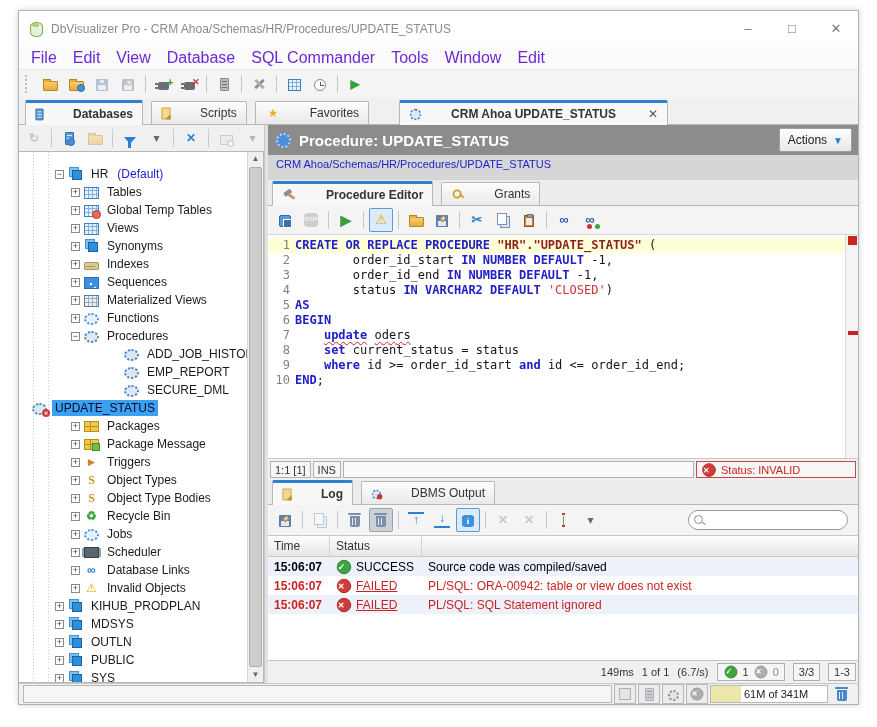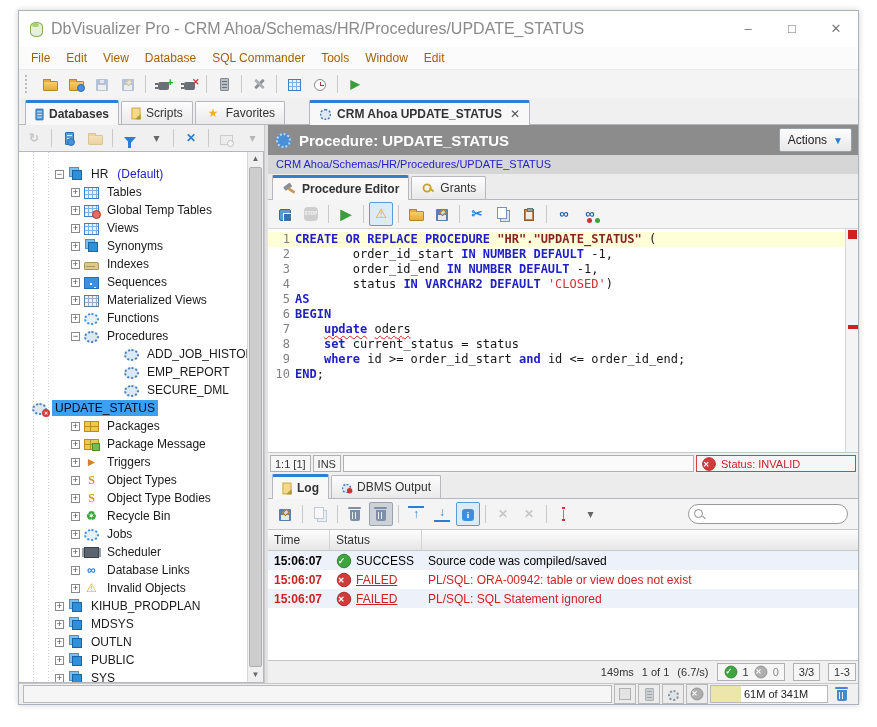--- a/index.html
+++ b/index.html
@@ -4,25 +4,25 @@
 <style>
   html,body{margin:0;padding:0;background:#ffffff;font-family:"Liberation Sans",sans-serif;}
   .wrap{position:relative;width:877px;height:727px;background:#fff;overflow:hidden;}
   .window{position:absolute;left:18px;top:10px;width:841px;height:695px;background:#f0f0f0;
           border:1px solid #a9b4bf;box-shadow:0 0 6px rgba(0,0,0,.18);display:flex;flex-direction:column;box-sizing:border-box;}
   
   .titlebar{height:36px;background:#ffffff;display:flex;align-items:center;flex:0 0 auto;}
   .app-logo{width:16px;height:16px;margin:0 7px 0 9px;position:relative;flex:0 0 16px;}
   .app-logo::before{content:"";position:absolute;left:2px;top:1px;width:11px;height:13px;background:#e7f0d8;border:1px solid #7fae4f;border-radius:50% 50% 50% 50%/30% 30% 30% 30%;}
   .app-logo::after{content:"";position:absolute;left:4px;top:2px;width:7px;height:4px;background:#a9cf6e;border-radius:50%;}
-  .titletext{font-size:16px;color:#8a8a8a;flex:1 1 auto;white-space:nowrap;overflow:hidden;}
+  .titletext{font-size:12px;color:#8a8a8a;flex:1 1 auto;white-space:nowrap;overflow:hidden;}
   .wctl{width:44px;height:30px;text-align:center;line-height:30px;color:#777;font-size:13px;cursor:default;}
   
   .menubar{height:22px;background:#fbfbfb;display:flex;align-items:center;padding-left:4px;flex:0 0 auto;border-bottom:1px solid #ececec;}
-  .menuitem{padding:0 8px;font-size:12px;color:#a16207;line-height:22px;}
+  .menuitem{padding:0 8px;font-size:16px;color:#6d28d9;line-height:22px;}
   
   .maintoolbar{height:28px;background:#f4f4f4;display:flex;align-items:center;padding:0 4px;flex:0 0 auto;}
   .grip{width:5px;height:18px;border-left:2px dotted #bdbdbd;margin:0 5px 0 2px;}
   .tbtn{height:22px;min-width:22px;display:flex;align-items:center;justify-content:center;border:1px solid transparent;border-radius:2px;margin:0 1px;position:relative;}
   .tbtn.active{border-color:#5b9bd5;background:#dcebf8;}
   .tbtn.pressed{border-color:#9aa2aa;background:#ccd2d8;}
   .tbtn.dis{opacity:.42;}
   .tsep{width:1px;height:18px;background:#c9c9c9;margin:0 4px;flex:0 0 1px;}
   .caretspan{font-size:9px;color:#666;margin-left:1px;}
   
@@ -97,21 +97,21 @@
   .ic-key::after{content:"";position:absolute;left:8px;top:8px;width:6px;height:2px;background:#c8a32a;transform:rotate(40deg);box-shadow:2px 2px 0 -1px #c8a32a;}
   .ic-okc{width:14px;height:14px;border-radius:50%;background:#3fa33f;color:#fff;font-size:10px;font-weight:bold;line-height:14px;border:1px solid #2d7d2d;}
   .ic-errc{width:14px;height:14px;border-radius:50%;background:#d23b3b;color:#fff;font-size:9px;font-weight:bold;line-height:14px;border:1px solid #a52222;}
   .ic-errc.gray{background:#aeaeae;border-color:#8a8a8a;}
   .ic-magnifier{width:12px;height:12px;}
   .ic-magnifier::before{content:"";position:absolute;left:1px;top:1px;width:7px;height:7px;border:1px solid #8a8a8a;border-radius:50%;}
   .ic-magnifier::after{content:"";position:absolute;left:9px;top:9px;width:4px;height:1px;background:#8a8a8a;transform:rotate(45deg);}
   .ic-resize{width:12px;height:12px;border:1px solid #b0b0b0;background:#e4e4e4;}
   
   .tabrow{height:26px;background:#f0f0f0;display:flex;align-items:flex-end;padding-left:6px;border-bottom:1px solid #b6b6bc;flex:0 0 auto;}
-  .tab{height:23px;display:flex;align-items:center;padding:0 9px;border:1px solid #b6b6bc;border-bottom:none;background:linear-gradient(#fdfdfd,#e9e9e9);margin-right:2px;font-size:12px;color:#333;border-radius:2px 2px 0 0;box-sizing:border-box;}
+  .tab{height:23px;display:flex;align-items:center;padding:0 9px;border:1px solid #b6b6bc;border-bottom:none;background:linear-gradient(#fdfdfd,#e9e9e9);margin-right:8px;font-size:12px;color:#333;border-radius:2px 2px 0 0;box-sizing:border-box;gap:24px;}
   .tab.sel{background:#f8f8f8;border-top:3px solid #2e7fd0;font-weight:bold;height:25px;margin-bottom:-1px;}
   .tab .ic{margin-right:5px;transform:scale(.9);}
   .tabgap{width:22px;}
   .tabclose{margin-left:8px;color:#555;font-size:12px;font-weight:normal;}
   
   .content{flex:1 1 auto;display:flex;min-height:0;}
   .leftpanel{width:245px;flex:0 0 245px;display:flex;flex-direction:column;background:#f0f0f0;min-height:0;}
   .splitter{width:3px;flex:0 0 3px;background:#e2e2e2;border-left:1px solid #c8c8c8;}
   .lp-toolbar{height:26px;display:flex;align-items:center;padding:0 2px;flex:0 0 auto;}
   .treewrap{flex:1 1 auto;display:flex;min-height:0;border:1px solid #b6b6bc;border-left:none;background:#fff;}
@@ -146,21 +146,21 @@
   .vscroll{width:15px;flex:0 0 15px;background:#f0f0f0;border-left:1px solid #d8d8d8;display:flex;flex-direction:column;align-items:center;}
   .varrow{font-size:8px;color:#666;height:14px;line-height:14px;}
   .vthumb{width:11px;flex:1 1 auto;background:#cdcdcd;border:1px solid #aeaeae;border-radius:2px;margin:1px 0;}
   
   .mainpanel{flex:1 1 auto;display:flex;flex-direction:column;min-width:0;min-height:0;background:#f0f0f0;}
   .objheader{height:30px;background:#8c8c8c;display:flex;align-items:center;padding:0 6px;flex:0 0 auto;}
   .objheader .ti-gear{border-color:#bcd8f0;background:#4a90d9;width:15px;height:15px;margin:0 8px 0 2px;}
   .objtitle{color:#fff;font-weight:bold;font-size:15px;flex:1 1 auto;}
   .actionsbtn{height:22px;background:linear-gradient(#fdfdfd,#e8e8e8);border:1px solid #9aa0a8;border-radius:2px;display:flex;align-items:center;padding:0 8px;font-size:12px;color:#222;}
   .actionsbtn .tri{color:#2a7fd4;font-size:10px;margin-left:6px;}
-  .breadcrumb{height:19px;line-height:19px;background:#d6d6d6;color:#2222cc;font-size:11px;padding-left:8px;flex:0 0 auto;}
+  .breadcrumb{height:25px;line-height:19px;background:#d6d6d6;color:#2222cc;font-size:11px;padding-left:8px;flex:0 0 auto;}
   .proctabs{height:25px;background:#ececec;display:flex;align-items:flex-end;padding-left:4px;border-bottom:1px solid #b6b6bc;flex:0 0 auto;}
   .edtoolbar{height:28px;background:#f4f4f4;display:flex;align-items:center;padding:0 4px;border-bottom:1px solid #d8d8d8;flex:0 0 auto;}
   .editor{height:223px;background:#fff;display:flex;flex:0 0 auto;border-bottom:1px solid #c8c8c8;position:relative;font-family:"DejaVu Sans Mono",monospace;}
   .codecol{flex:1 1 auto;padding-top:3px;overflow:hidden;}
   .cl{height:15px;line-height:15px;display:flex;white-space:pre;font-size:12px;}
   .cl.hl{background:#ffffd7;}
   .ln{width:22px;flex:0 0 22px;text-align:right;padding-right:5px;color:#808080;}
   .tok-k{color:#2020c8;font-weight:bold;}
   .tok-q{color:#8b2222;font-weight:bold;}
   .tok-s{color:#cc3333;}

